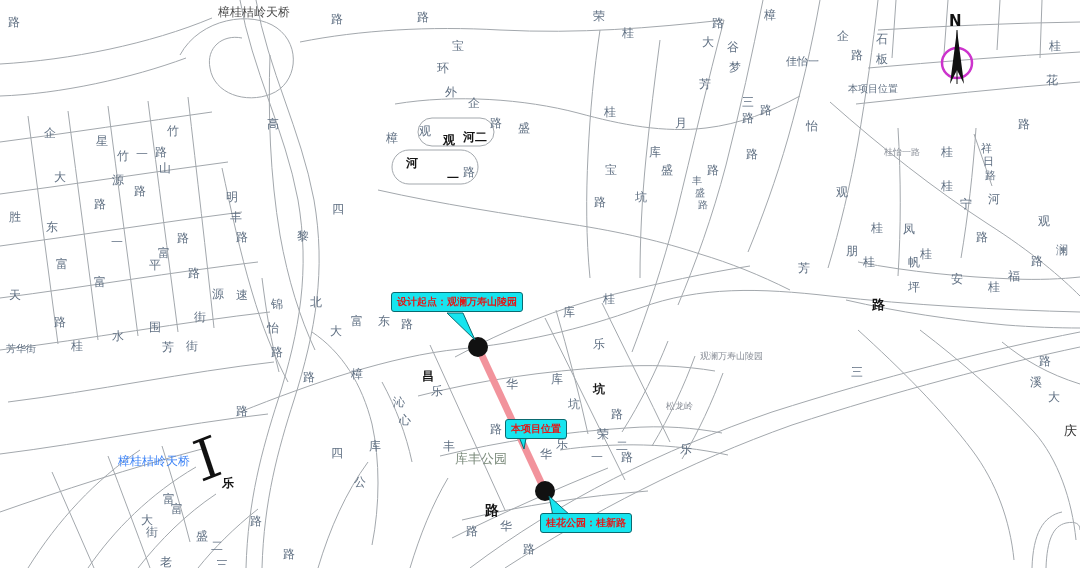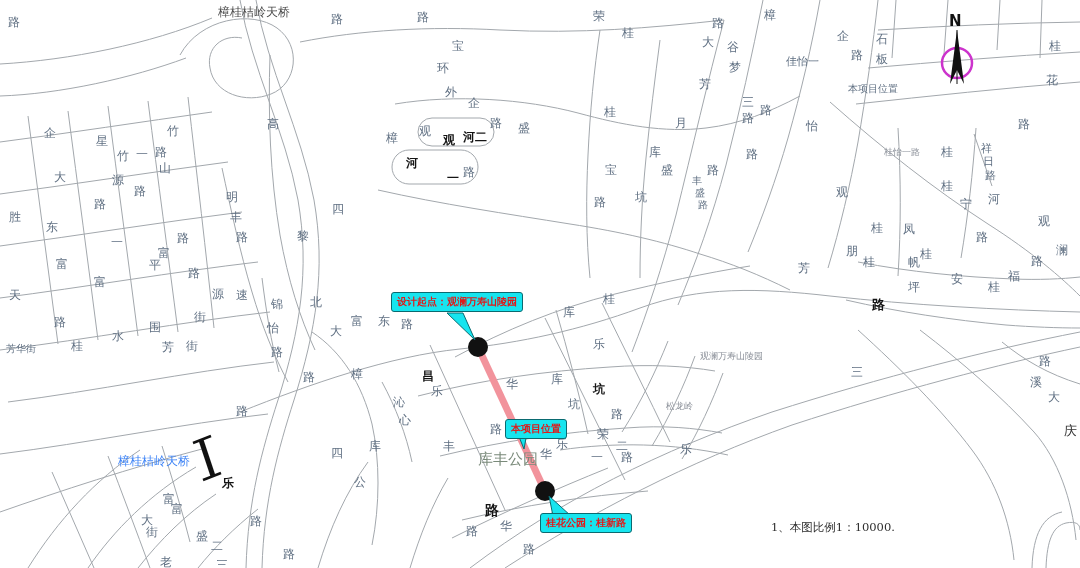--- a/index.html
+++ b/index.html
@@ -286,30 +286,29 @@
       <span class="ml" style="left: 551px; top: 373px;">库</span>
       <span class="ml b" style="left: 593px; top: 383px;">坑</span>
       <span class="ml" style="left: 568px; top: 398px;">坑</span>
       <span class="ml" style="left: 611px; top: 408px;">路</span>
       <span class="ml" style="left: 597px; top: 428px;">荣</span>
       <span class="ml" style="left: 591px; top: 451px;">一</span>
       <span class="ml" style="left: 616px; top: 440px;">二</span>
       <span class="ml" style="left: 621px; top: 451px;">路</span>
       <span class="ml" style="left: 556px; top: 438px;">乐</span>
       <span class="ml" style="left: 540px; top: 448px;">华</span>
-      <span class="ml" style="left: 478px; top: 452px; font-size: 15px; color: rgb(122, 138, 122);">库丰公园</span>
+      <span class="ml" style="left: 455px; top: 452px; font-size: 13px; color: rgb(122, 138, 122);">库丰公园</span>
       <span class="ml b" style="left: 485px; top: 503px; font-size: 14px;">路</span>
       <span class="ml" style="left: 500px; top: 520px;">华</span>
       <span class="ml" style="left: 466px; top: 525px;">路</span>
       <span class="ml" style="left: 523px; top: 543px;">路</span>
     </div>
 
   <div class="compass-n">N</div>
 
   <div class="callout" style="left: 391px; top: 292px; background: rgb(23, 229, 239); color: rgb(224, 26, 26);">设计起点：观澜万寿山陵园</div>
   <div class="callout" style="left: 505px; top: 403px; background: rgb(23, 229, 239); color: rgb(224, 26, 26); margin-top: 16px;">本项目位置</div>
   <div class="callout" style="left: 540px; top: 513px; background: rgb(23, 229, 239); color: rgb(224, 26, 26);">桂花公园：桂新路</div>
 
   <div class="notes">
-    <div class="item">1、本图比例1：10000.</div>
   </div>
 
 </div>
 
 </body></html>

